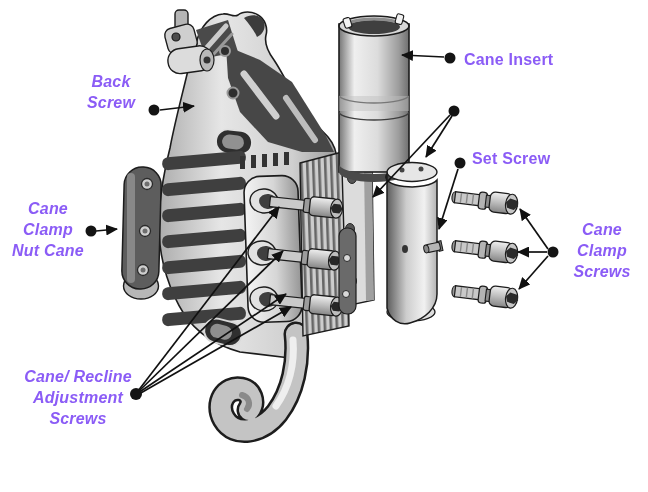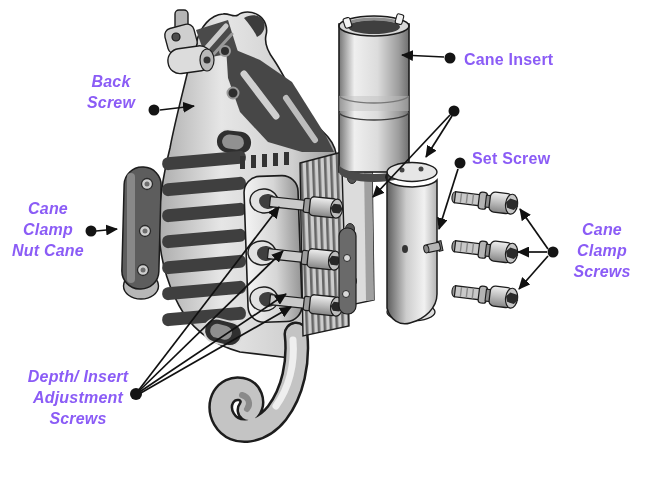--- a/index.html
+++ b/index.html
@@ -311,18 +311,18 @@
     <span class="ln">Nut Cane</span>
   </div>
 
   <div class="label center" style="left:556px;top:219px;width:92px;">
     <span class="ln">Cane</span>
     <span class="ln">Clamp</span>
     <span class="ln">Screws</span>
   </div>
 
   <div class="label center" style="left:8px;top:366px;width:140px;">
-    <span class="ln">Depth/ Insert</span>
+    <span class="ln">Cane/ Recline</span>
     <span class="ln">Adjustment</span>
     <span class="ln">Screws</span>
   </div>
 
 </div>
 
 </body></html>

